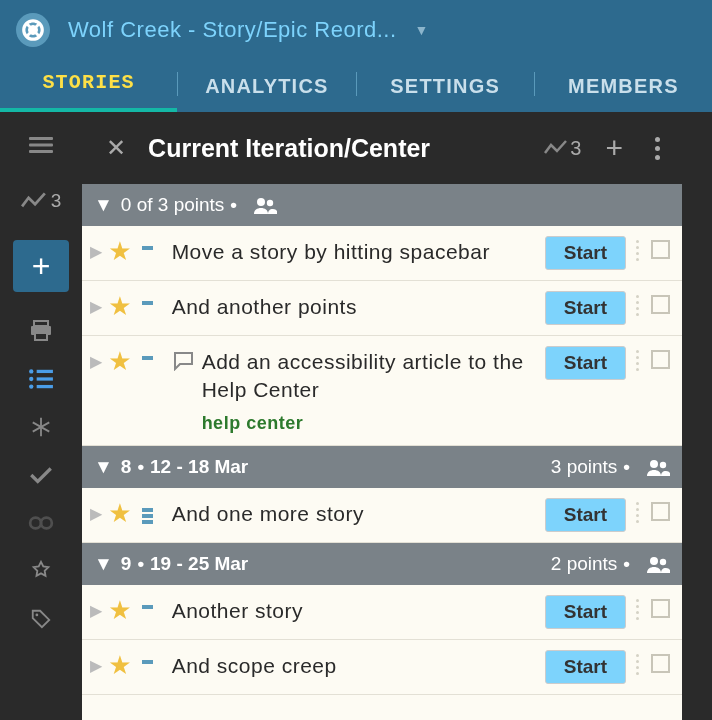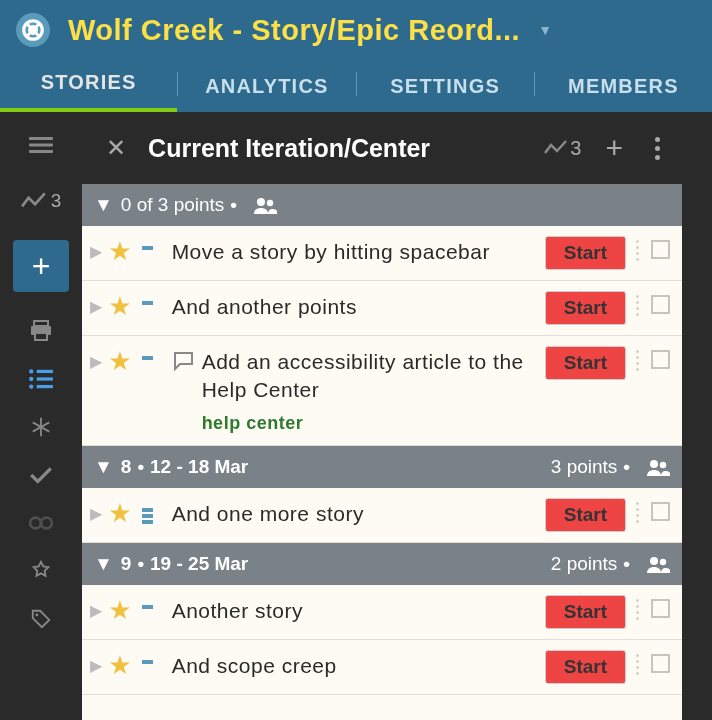--- a/index.html
+++ b/index.html
@@ -3,26 +3,26 @@
 <meta charset="utf-8">
 <style>
 * { box-sizing: border-box; margin: 0; padding: 0; }
 body { width: 712px; height: 720px; background: #2a2a2a; font-family: "Helvetica Neue", Arial, sans-serif; overflow: hidden; }
 
 
 .header { background: #2d6a8e; height: 112px; }
 .header-top { display: flex; align-items: center; padding: 10px 16px 0 16px; height: 50px; }
 .logo { width: 34px; height: 34px; background: #5a9abb; border-radius: 50%; margin-right: 18px; display: flex; align-items: center; justify-content: center; color: #fff; font-size: 26px; font-weight: bold; }
 .logo svg { width: 26px; height: 26px; fill: #fff; }
-.title { color: #fde047; font-size: 29px; font-weight: 700; letter-spacing: .5px; }
+.title { color: #7dd3fc; font-size: 22px; font-weight: 400; letter-spacing: .5px; }
 .title-caret { color: #8bb5cc; margin-left: 18px; font-size: 14px; }
 
 .tabs { display: flex; margin-top: 6px; height: 56px; align-items: flex-end; }
 .tab { color: #c9dfeb; font-size: 20px; font-weight: 700; letter-spacing: 1.2px; padding: 12px 0 14px 0; text-align: center; flex: 1; cursor: pointer; }
-.tab.active { color: #e5e5e5; border-bottom: 4px solid #84cc16; }
+.tab.active { color: #fde047; border-bottom: 4px solid #14b8a6; font-family: Liberation Mono, monospace; }
 .tab-sep { width: 1px; height: 24px; background: #5a9abb; align-self: center; }
 
 
 .main { display: flex; height: 608px; }
 .sidebar { width: 82px; background: #2a2a2a; padding-top: 10px; display: flex; flex-direction: column; align-items: center; gap: 2px; }
 .side-item { width: 60px; height: 46px; display: flex; align-items: center; justify-content: center; color: #888; font-size: 22px; cursor: pointer; border-radius: 4px; position: relative; }
 .side-item svg { width: 26px; height: 22px; fill: #888; }
 .side-item.velocity { margin-top: 8px; }
 .side-item.velocity .vnum { font-size: 19px; color: #aaa; margin-left: 4px; }
 .side-item.add { background: #2d6a8e; color: #fff; margin-top: 14px; margin-bottom: 14px; width: 56px; height: 52px; font-size: 32px; }
@@ -51,21 +51,21 @@
 
 .story { display: flex; align-items: flex-start; padding: 10px 12px 10px 8px; border-bottom: 1px solid #e3e0d5; background: #fdfbf3; min-height: 52px; }
 .story .s-caret { color: #bbb; font-size: 16px; margin: 6px 6px 0 0; cursor: pointer; }
 .story .star { color: #f0c040; font-size: 26px; margin: 0 6px 0 0; cursor: pointer; }
 .story .est { margin: 10px 10px 0 4px; width: 20px; display: flex; flex-direction: column; gap: 2px; justify-content: flex-end; }
 .story .est span { width: 11px; height: 4px; background: #5a9abb; }
 .story .comment-ico { margin: 5px 8px 0 0; }
 .story .comment-ico svg { width: 22px; height: 20px; fill: none; stroke: #888; stroke-width: 2; }
 .story .title { color: #2a2a2a; font-size: 21px; line-height: 1.35; flex: 1; padding-top: 2px; font-weight: 400; }
 .story .label-tag { color: #2d7a2d; font-size: 18px; font-weight: 700; margin-top: 6px; }
-.story .start-btn { background: #ef4444; border: 1px solid #ccc; border-radius: 3px; padding: 5px 18px; font-size: 19px; font-weight: 700; color: #333; cursor: pointer; margin-left: 8px; margin-top: 0; }
+.story .start-btn { background: #7dd3fc; border: 1px solid #ccc; border-radius: 3px; padding: 5px 18px; font-size: 19px; font-weight: 700; color: #333; cursor: pointer; margin-left: 8px; margin-top: 0; }
 .story .drag { margin: 4px 6px 0 10px; color: #ddd; display: flex; flex-direction: column; gap: 3px; cursor: grab; }
 .story .drag span { width: 3px; height: 3px; background: #d5d2c5; border-radius: 50%; }
 .story .check { width: 19px; height: 19px; border: 2px solid #c8c5b8; margin: 4px 0 0 6px; cursor: pointer; }
 
 .right-bg { width: 30px; background: #2a2a2a; }
 </style>
 </head>
 <body>
 
 <div class="header">

